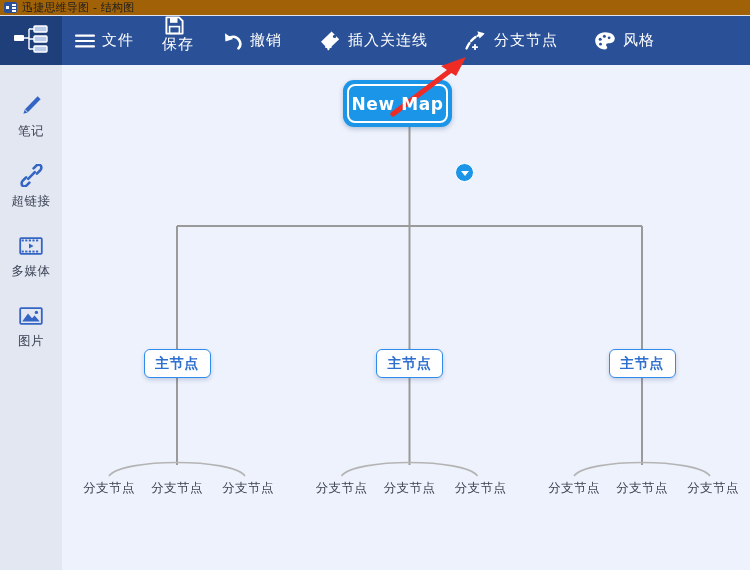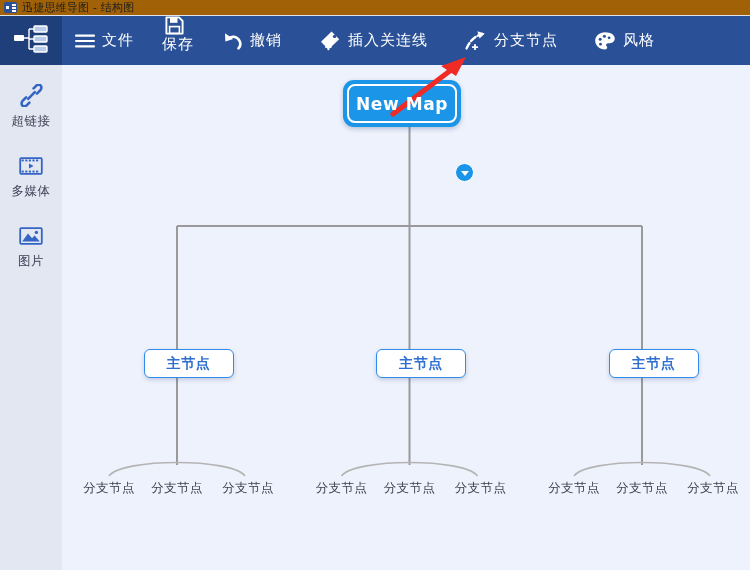--- a/index.html
+++ b/index.html
@@ -69,21 +69,21 @@
   .canvas{
     position:absolute;left:62px;top:65px;width:688px;height:505px;
     background:#eef2fc;overflow:hidden;
   }
   .canvas .edges{position:absolute;left:0;top:0;width:688px;height:505px;}
 
   .node{position:absolute;box-sizing:border-box;}
 
   
   .root-node{
-    left:281px;top:15px;width:118px;height:47px;
+    left:281px;top:15px;width:109px;height:47px;
     background:#1b95e8;border-radius:11px;
     box-shadow:0 2px 5px rgba(30,60,120,.28);
     display:flex;align-items:center;justify-content:center;
   }
   .root-inner{
     position:absolute;left:4px;top:4px;right:4px;bottom:4px;
     border:2px solid #ffffff;border-radius:8px;
     display:flex;align-items:center;justify-content:center;box-sizing:border-box;
   }
   .root-text{
@@ -95,21 +95,21 @@
     background:#1b95e8;border:1.5px solid #ffffff;box-sizing:border-box;
     display:flex;align-items:center;justify-content:center;z-index:5;
   }
   .collapse-badge .chev{
     width:0;height:0;border-left:4.5px solid transparent;border-right:4.5px solid transparent;
     border-top:5px solid #ffffff;margin-top:1px;
   }
 
   
   .main-node{
-    width:90px;height:29px;top:284px;
+    width:67px;height:29px;top:284px;
     background:#ffffff;border:1.7px solid #2f8ced;border-radius:6px;
     box-shadow:0 2px 4px rgba(40,70,130,.22);
     display:flex;align-items:center;justify-content:center;
   }
   .main-node .mn-text{font-size:14px;color:#2f6fd0;font-weight:bold;letter-spacing:.7px;}
 
   
   .branch-node{
     top:415px;height:16px;display:flex;align-items:center;justify-content:center;
   }
@@ -217,20 +217,29 @@
         <svg width="36" height="30" viewBox="0 0 36 30">
           <rect x="1" y="11" width="10" height="6" fill="#ffffff" rx="1"></rect>
           <rect x="21" y="2" width="13" height="6" fill="#b9cbe8" stroke="#ffffff" stroke-width="1.4" rx="1"></rect>
           <rect x="21" y="12" width="13" height="6" fill="#b9cbe8" stroke="#ffffff" stroke-width="1.4" rx="1"></rect>
           <rect x="21" y="22" width="13" height="6" fill="#b9cbe8" stroke="#ffffff" stroke-width="1.4" rx="1"></rect>
           <path d="M11 14 H16 M16 5 V25 M16 5 H21 M16 15 H21 M16 25 H21" fill="none" stroke="#ffffff" stroke-width="1.4"></path>
         </svg>
       </span>
     </div>
 
+    <div class="sb-item" style="margin-top:22px;">
+      <span class="sb-ico">
+        <svg width="23" height="23" viewBox="0 0 23 23">
+          <path d="M17.6 2.2 L20.6 5.2 L7.6 18.4 L3.4 19.8 L4.8 15.4 Z" fill="#3465c4"></path>
+          <path d="M4.8 15.4 L7.6 18.4" stroke="#e3e7f2" stroke-width="1"></path>
+        </svg>
+      </span>
+      <span class="sb-label">笔记</span>
+    </div>
 
     <div class="sb-item">
       <span class="sb-ico">
         <svg width="23" height="23" viewBox="0 0 23 23">
           <g fill="none" stroke="#3465c4" stroke-width="2.6" stroke-linecap="round">
             <path d="M13.6 4.4 L16.8 1.2 C18.6 -0.2 21.4 1.0 21.4 3.6 C21.4 4.7 20.9 5.6 20.2 6.3 L16.9 9.6"></path>
             <path d="M9.4 18.6 L6.2 21.8 C4.4 23.2 1.6 22.0 1.6 19.4 C1.6 18.3 2.1 17.4 2.8 16.7 L6.1 13.4"></path>
             <path d="M8.2 14.8 L14.8 8.2"></path>
           </g>
         </svg>

